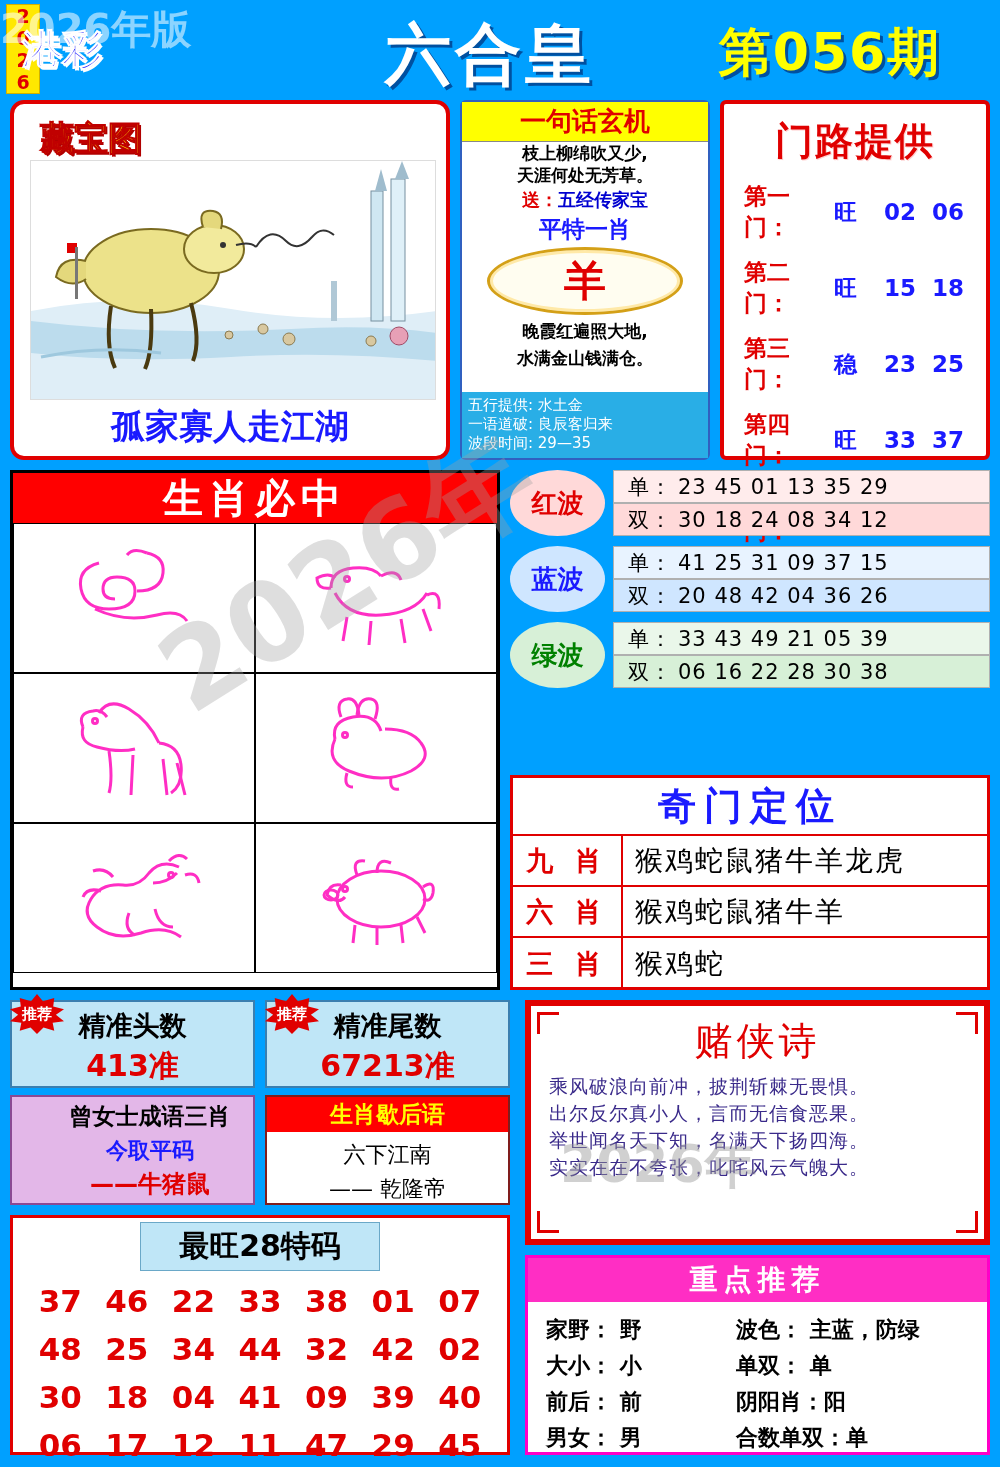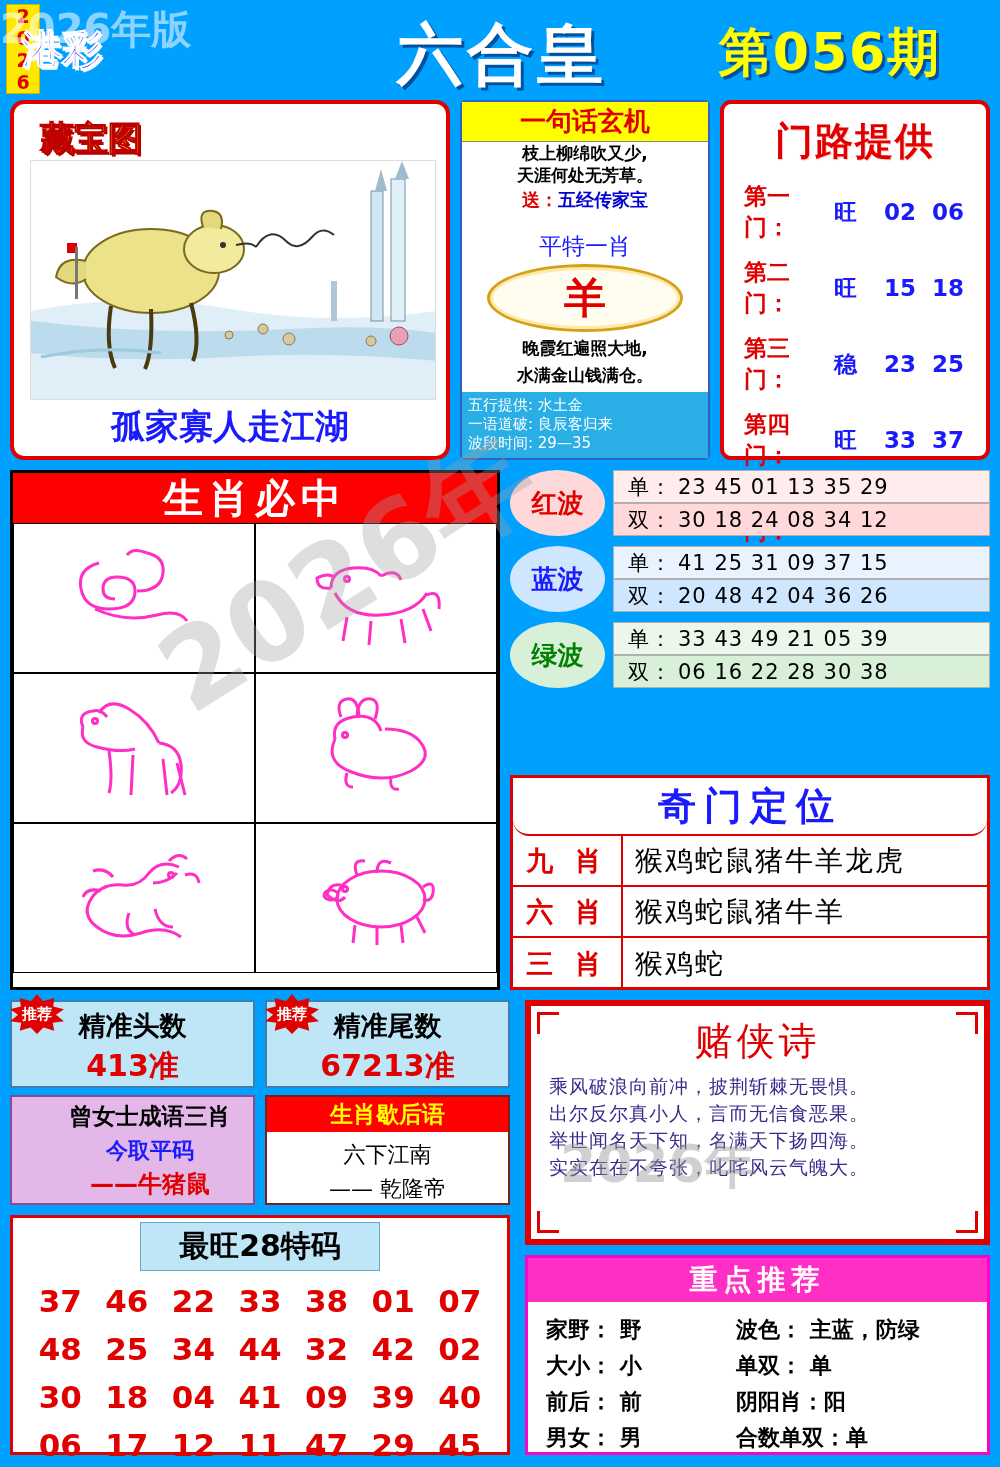--- a/index.html
+++ b/index.html
@@ -21,21 +21,21 @@
     display:flex; align-items:center; justify-content:center; letter-spacing:0px;
     border:1px solid #d0b000;
   }
   .gangcai {
     position:absolute; left:22px; top:22px;
     font-size:40px; font-weight:bold; color:#1a1aff;
     -webkit-text-stroke:1px #fff;
     text-shadow:2px 2px 0 #ffffff;
   }
   .main-title {
-    position:absolute; left:312px; top:10px; width:380px; text-align:center;
+    position:absolute; left:300px; top:10px; width:380px; text-align:center;
     font-size:66px; font-weight:bold; color:#ffffff;
     font-family:"DejaVu Sans","Liberation Sans",sans-serif;
     text-shadow:3px 3px 0 #0050a0;
     letter-spacing:4px;
   }
   .issue {
     position:absolute; left:700px; top:18px; width:260px; text-align:center;
     font-size:52px; font-weight:bold; color:#ffff00;
     text-shadow:3px 3px 0 #0050a0; letter-spacing:2px;
   }
@@ -64,37 +64,37 @@
     position:absolute; left:460px; top:100px; width:250px; height:360px;
     background:#ffffff; border:2px solid #3060c0; border-radius:6px;
   }
   .riddle-hd {
     background:#ffff00; color:#e00000; font-weight:bold; font-size:26px;
     text-align:center; padding:2px 0; border-bottom:1px solid #888;
   }
   .riddle-line { text-align:center; font-size:17px; font-weight:bold; color:#000; line-height:22px; }
   .riddle-gift { text-align:center; font-size:18px; font-weight:bold; color:#e00000; margin-top:2px;}
   .riddle-gift b { color:#0000d0; }
-  .pingte { text-align:center; font-size:23px; font-weight:normal; color:#1a1aff; margin-top:19px; }
+  .pingte { text-align:center; font-size:23px; font-weight:bold; color:#1a1aff; margin-top:2px; }
   .oval {
     margin:2px auto 0; width:196px; height:68px; border-radius:50%;
     background:#fffdf0; border:3px solid #d4a017; box-shadow:inset 0 0 0 3px #ffe9a8;
     display:flex; align-items:center; justify-content:center;
   }
   .oval span { font-size:42px; font-weight:bold; color:#e00000; }
   .riddle-poem { text-align:center; font-size:17px; font-weight:bold; color:#000; line-height:21px; margin-top:6px;}
   .riddle-foot {
     position:absolute; left:0; bottom:0; width:100%; background:#29aee6; color:#fff;
     font-size:15px; line-height:19px; padding:4px 6px 5px 6px;
   }
 
   
   .menlu {
     position:absolute; left:720px; top:100px; width:270px; height:360px;
-    background:#ffffff; border:4px solid #e00000; border-radius:11px;
+    background:#ffffff; border:4px solid #e00000; border-radius:6px;
   }
   .menlu-title {
     text-align:center; font-size:38px; font-weight:bold; color:#e00000;
     margin-top:12px; text-shadow:1px 1px 0 #ffd0d0; letter-spacing:2px;
   }
   .menlu-row { display:flex; align-items:center; font-size:23px; font-weight:bold; margin-top:14px; padding-left:20px; }
   .menlu-row .lbl { color:#e00000; width:90px; }
   .menlu-row .wen { color:#1a1aff; width:42px; }
   .menlu-row .num { color:#1a1aff; width:48px; text-align:center; }
 
@@ -133,21 +133,20 @@
 
   
   .qimen {
     position:absolute; left:510px; top:775px; width:480px; height:215px;
     background:#ffffff; border:3px solid #e00000;
   }
   .qimen-hd {
     height:58px; background:#ffffff; color:#1a1aff; font-size:38px; font-weight:bold;
     display:flex; align-items:center; justify-content:center; letter-spacing:8px;
     border-bottom:2px solid #e00000;
-    border-radius:16px;
   }
   .qimen-row { display:flex; height:51px; border-bottom:2px solid #e00000; }
   .qimen-row:last-child { border-bottom:none; }
   .qimen-key { width:110px; color:#e00000; font-size:27px; font-weight:bold;
     display:flex; align-items:center; justify-content:center; border-right:2px solid #e00000; letter-spacing:6px;}
   .qimen-val { flex:1; display:flex; align-items:center; padding-left:12px; font-size:28px; color:#000; letter-spacing:2px;}
 
   
   .jz-box { position:absolute; background:#bfe6f7; border:2px solid #3a7fb0; }
   .jz-head { left:10px; top:1000px; width:245px; height:88px; }

